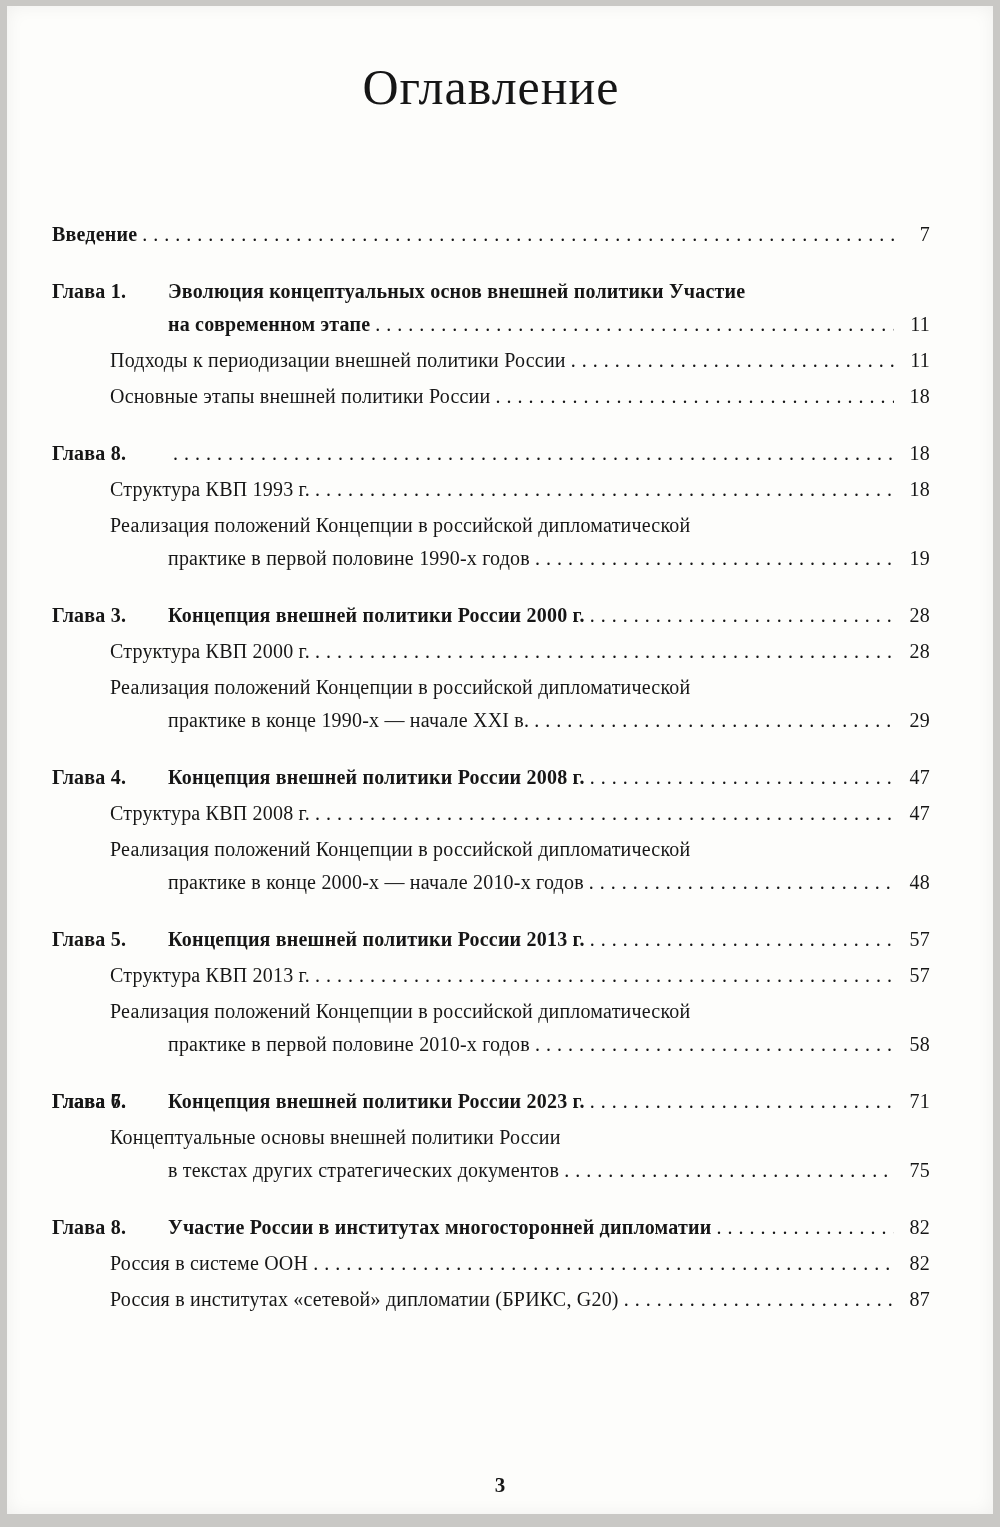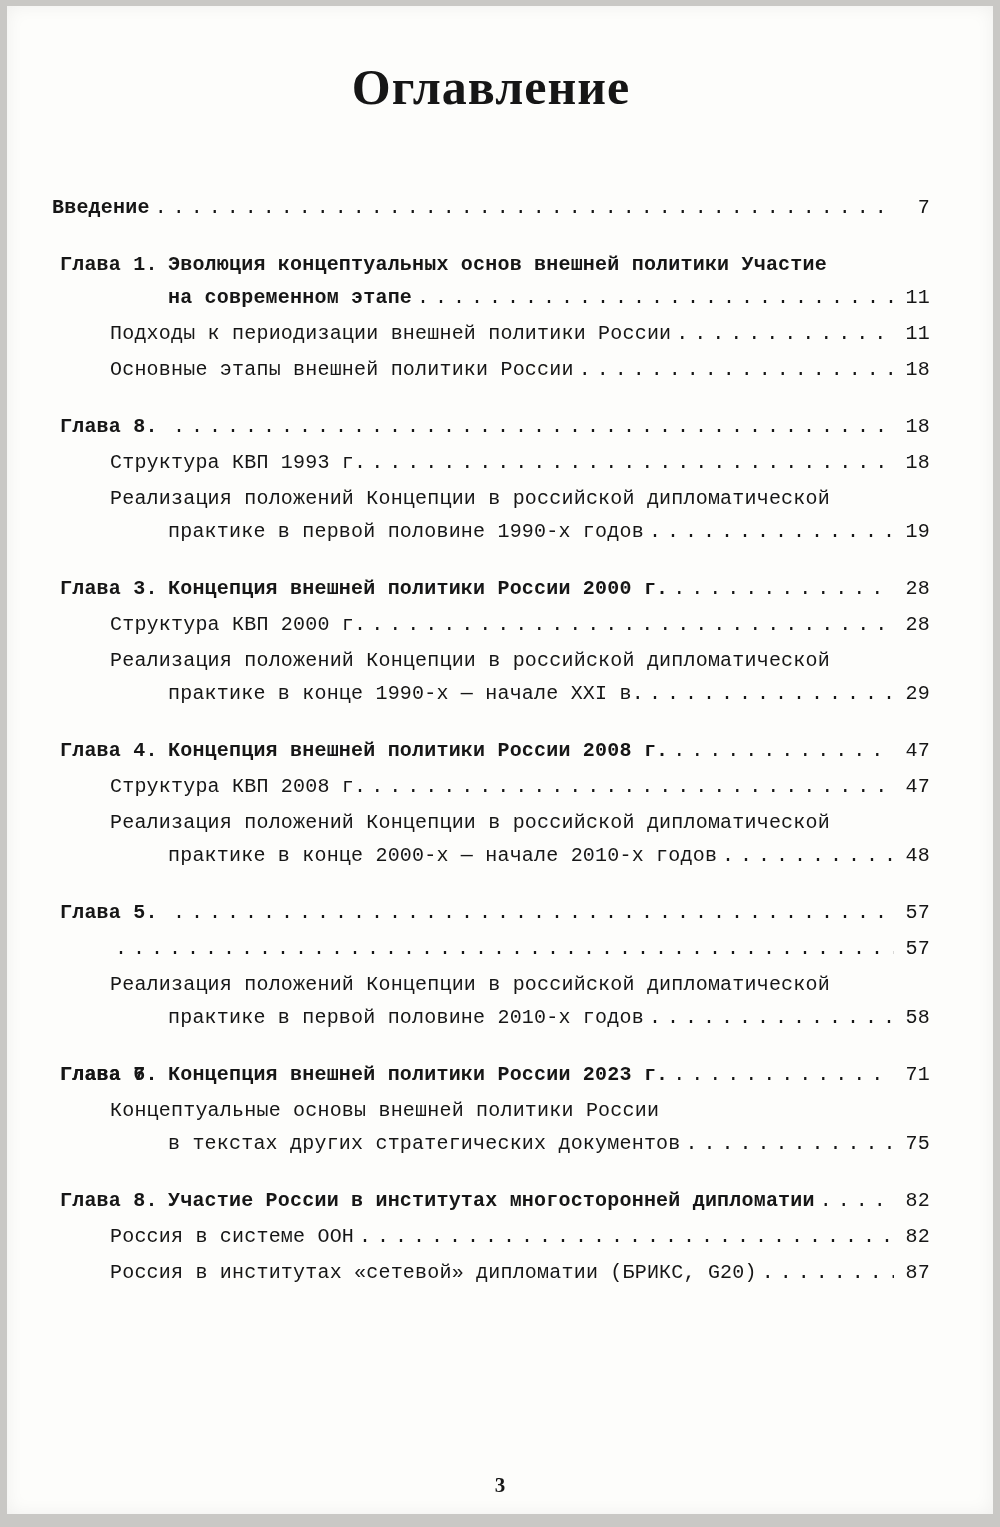--- a/index.html
+++ b/index.html
@@ -27,39 +27,38 @@
     position: absolute;
     left: 45px;      
     right: 63px;     
     top: 0;
     bottom: 0;
   }
   h1.title {
     margin: 52px 0 0 0;
     text-align: center;
     font-size: 50px;
-    font-weight: 700;
+    font-weight: 400;
     letter-spacing: 1px;
   }
   .toc {
-    margin-top: 75px;
+    margin-top: 102px;
     font-size: 20px;
     line-height: 33px;
     letter-spacing: 0.2px;
-    font-family: Liberation Mono, monospace;
   }
   .entry { position: relative; }
   .entry.chapter {
     margin-top: 24px;
     font-weight: bold;
     padding-left: 116px;
   }
   .entry.chapter .num {
     position: absolute;
-    left: 8px;
+    left: 0;
     top: 0;
     font-weight: bold;
   }
   .entry.intro { font-weight: bold; }
   .entry.sub { margin-top: 3px; font-weight: normal; }
   .entry.sub .row.l1 { padding-left: 58px; align-items: flex-end; }
   .entry.sub .row.l2 { padding-left: 116px; }
   .row {
     display: flex;
     align-items: baseline;
@@ -201,26 +200,28 @@
           </div>
           <div class="row l2">
             <span class="txt">практике в конце 2000-х — начале 2010-х годов</span>
             <span class="dots"></span>
             <span class="pg">48</span>
           </div>
         </div>
         <div class="entry chapter">
           <span class="num">Глава 5.</span>
           <div class="row l1">
+            <span class="txt">Концепция внешней политики России 2013 г.</span>
             <span class="dots"></span>
             <span class="pg">57</span>
           </div>
         </div>
         <div class="entry sub">
           <div class="row l1">
+            <span class="txt">Структура КВП 2013 г.</span>
             <span class="dots"></span>
             <span class="pg">57</span>
           </div>
         </div>
         <div class="entry sub">
           <div class="row l1">
             <span class="txt">Реализация положений Концепции в российской дипломатической</span>
           </div>
           <div class="row l2">
             <span class="txt">практике в первой половине 2010-х годов</span>

